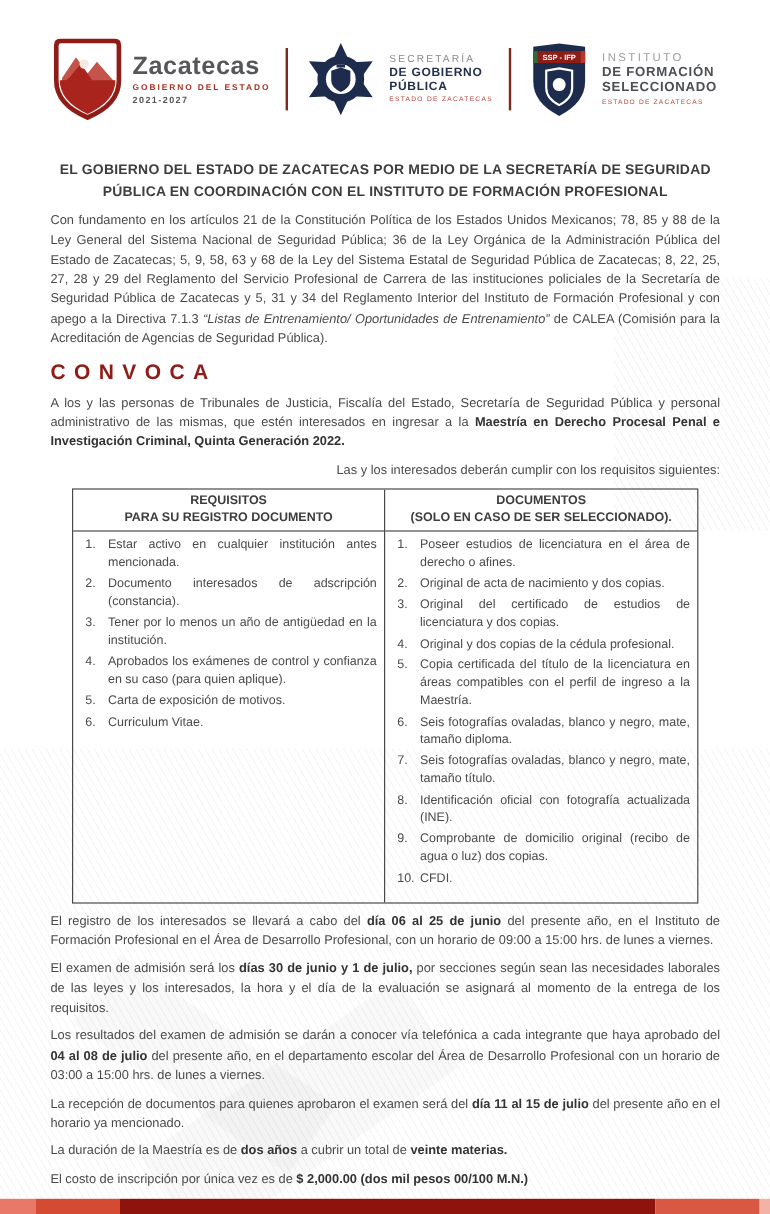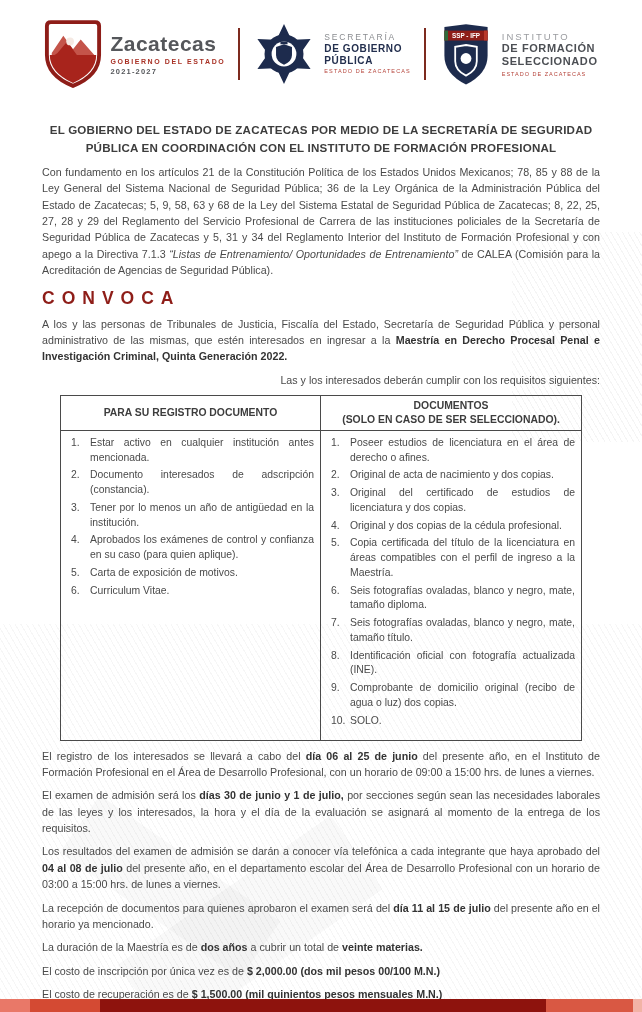--- a/index.html
+++ b/index.html
@@ -14,21 +14,21 @@
   
   .deco{position:absolute;z-index:0;pointer-events:none;
     background:repeating-linear-gradient(60deg, rgba(130,130,130,.13) 0 1px, transparent 1px 5px);}
   .deco-right{top:232px;right:0;width:130px;height:210px;opacity:.65;}
   .deco-bottom{bottom:13px;left:0;width:100%;height:375px;opacity:.55;}
   .deco-shape{position:absolute;z-index:0;pointer-events:none;background:rgba(90,90,90,.04);}
   .shape-a{bottom:40px;left:120px;width:260px;height:90px;transform:rotate(-35deg);}
   .shape-b{bottom:90px;left:60px;width:220px;height:70px;transform:rotate(35deg);}
   .content{position:relative;z-index:1;padding:0 42px;}
   
-  .header{display:flex;align-items:center;justify-content:center;padding-top:12px;height:84px;}
+  .header{display:flex;align-items:center;justify-content:center;padding-top:24px;height:84px;}
   .logo{display:flex;align-items:center;}
   .logo-divider{width:2px;height:52px;background:#7d2a1e;margin:0 13px;}
   .zac-text{margin-left:8px;line-height:1.1;}
   .zac-title{font-size:21px;font-weight:600;color:#55575b;letter-spacing:.5px;}
   .zac-sub{font-size:7px;font-weight:700;color:#a93226;letter-spacing:1.6px;margin-top:3px;}
   .zac-years{font-size:7.5px;font-weight:700;color:#55575b;letter-spacing:1.2px;margin-top:2px;}
   .ssp-text{margin-left:9px;line-height:1.15;}
   .ssp-pre{font-size:8.5px;color:#8a8c90;letter-spacing:1.8px;}
   .ssp-bold{font-size:10px;font-weight:800;color:#232f4e;letter-spacing:.6px;}
   .ssp-sub{font-size:5.5px;color:#b5433a;letter-spacing:1.1px;margin-top:2px;}
@@ -167,20 +167,21 @@
     <div class="convoca">CONVOCA</div>
 
     <div class="para"><span>A los y las personas de Tribunales de Justicia, Fiscalía del Estado, Secretaría de Seguridad Pública y personal administrativo de las mismas, que estén interesados en ingresar a la </span><span class="b">Maestría en Derecho Procesal Penal e Investigación Criminal, Quinta Generación 2022.</span></div>
 
 
     <div class="lead">Las y los interesados deberán cumplir con los requisitos siguientes:</div>
 
     <div class="reqtable">
       <div class="t-col t-left">
         <div class="t-head">
+          <div>REQUISITOS</div>
           <div>PARA SU REGISTRO DOCUMENTO</div>
         </div>
         <ol class="t-list">
             <li>Estar activo en cualquier institución antes mencionada.</li>
             <li>Documento interesados de adscripción (constancia).</li>
             <li>Tener por lo menos un año de antigüedad en la institución.</li>
             <li>Aprobados los exámenes de control y confianza en su caso (para quien aplique).</li>
             <li>Carta de exposición de motivos.</li>
             <li>Curriculum Vitae.</li>
           </ol>
@@ -193,21 +194,21 @@
         <ol class="t-list">
             <li>Poseer estudios de licenciatura en el área de derecho o afines.</li>
             <li>Original de acta de nacimiento y dos copias.</li>
             <li>Original del certificado de estudios de licenciatura y dos copias.</li>
             <li>Original y dos copias de la cédula profesional.</li>
             <li>Copia certificada del título de la licenciatura en áreas compatibles con el perfil de ingreso a la Maestría.</li>
             <li>Seis fotografías ovaladas, blanco y negro, mate, tamaño diploma.</li>
             <li>Seis fotografías ovaladas, blanco y negro, mate, tamaño título.</li>
             <li>Identificación oficial con fotografía actualizada (INE).</li>
             <li>Comprobante de domicilio original (recibo de agua o luz) dos copias.</li>
-            <li>SOLO.</li>
+            <li>CFDI.</li>
           </ol>
       </div>
     </div>
 
     <div class="para"><span>El registro de los interesados se llevará a cabo del </span><span class="b">día 06 al 25 de junio</span><span> del presente año, en el Instituto de Formación Profesional en el Área de Desarrollo Profesional, con un horario de 09:00 a 15:00 hrs. de lunes a viernes.</span></div>
     <div class="para"><span>El examen de admisión será los </span><span class="b">días 30 de junio y 1 de julio,</span><span> por secciones según sean las necesidades laborales de las leyes y los interesados, la hora y el día de la evaluación se asignará al momento de la entrega de los requisitos.</span></div>
     <div class="para"><span>Los resultados del examen de admisión se darán a conocer vía telefónica a cada integrante que haya aprobado del </span><span class="b">04 al 08 de julio</span><span> del presente año, en el departamento escolar del Área de Desarrollo Profesional con un horario de 03:00 a 15:00 hrs. de lunes a viernes.</span></div>
     <div class="para"><span>La recepción de documentos para quienes aprobaron el examen será del </span><span class="b">día 11 al 15 de julio</span><span> del presente año en el horario ya mencionado.</span></div>
     <div class="para"><span>La duración de la Maestría es de </span><span class="b">dos años</span><span> a cubrir un total de </span><span class="b">veinte materias.</span></div>
     <div class="para"><span>El costo de inscripción por única vez es de </span><span class="b">$ 2,000.00 (dos mil pesos 00/100 M.N.)</span></div>

